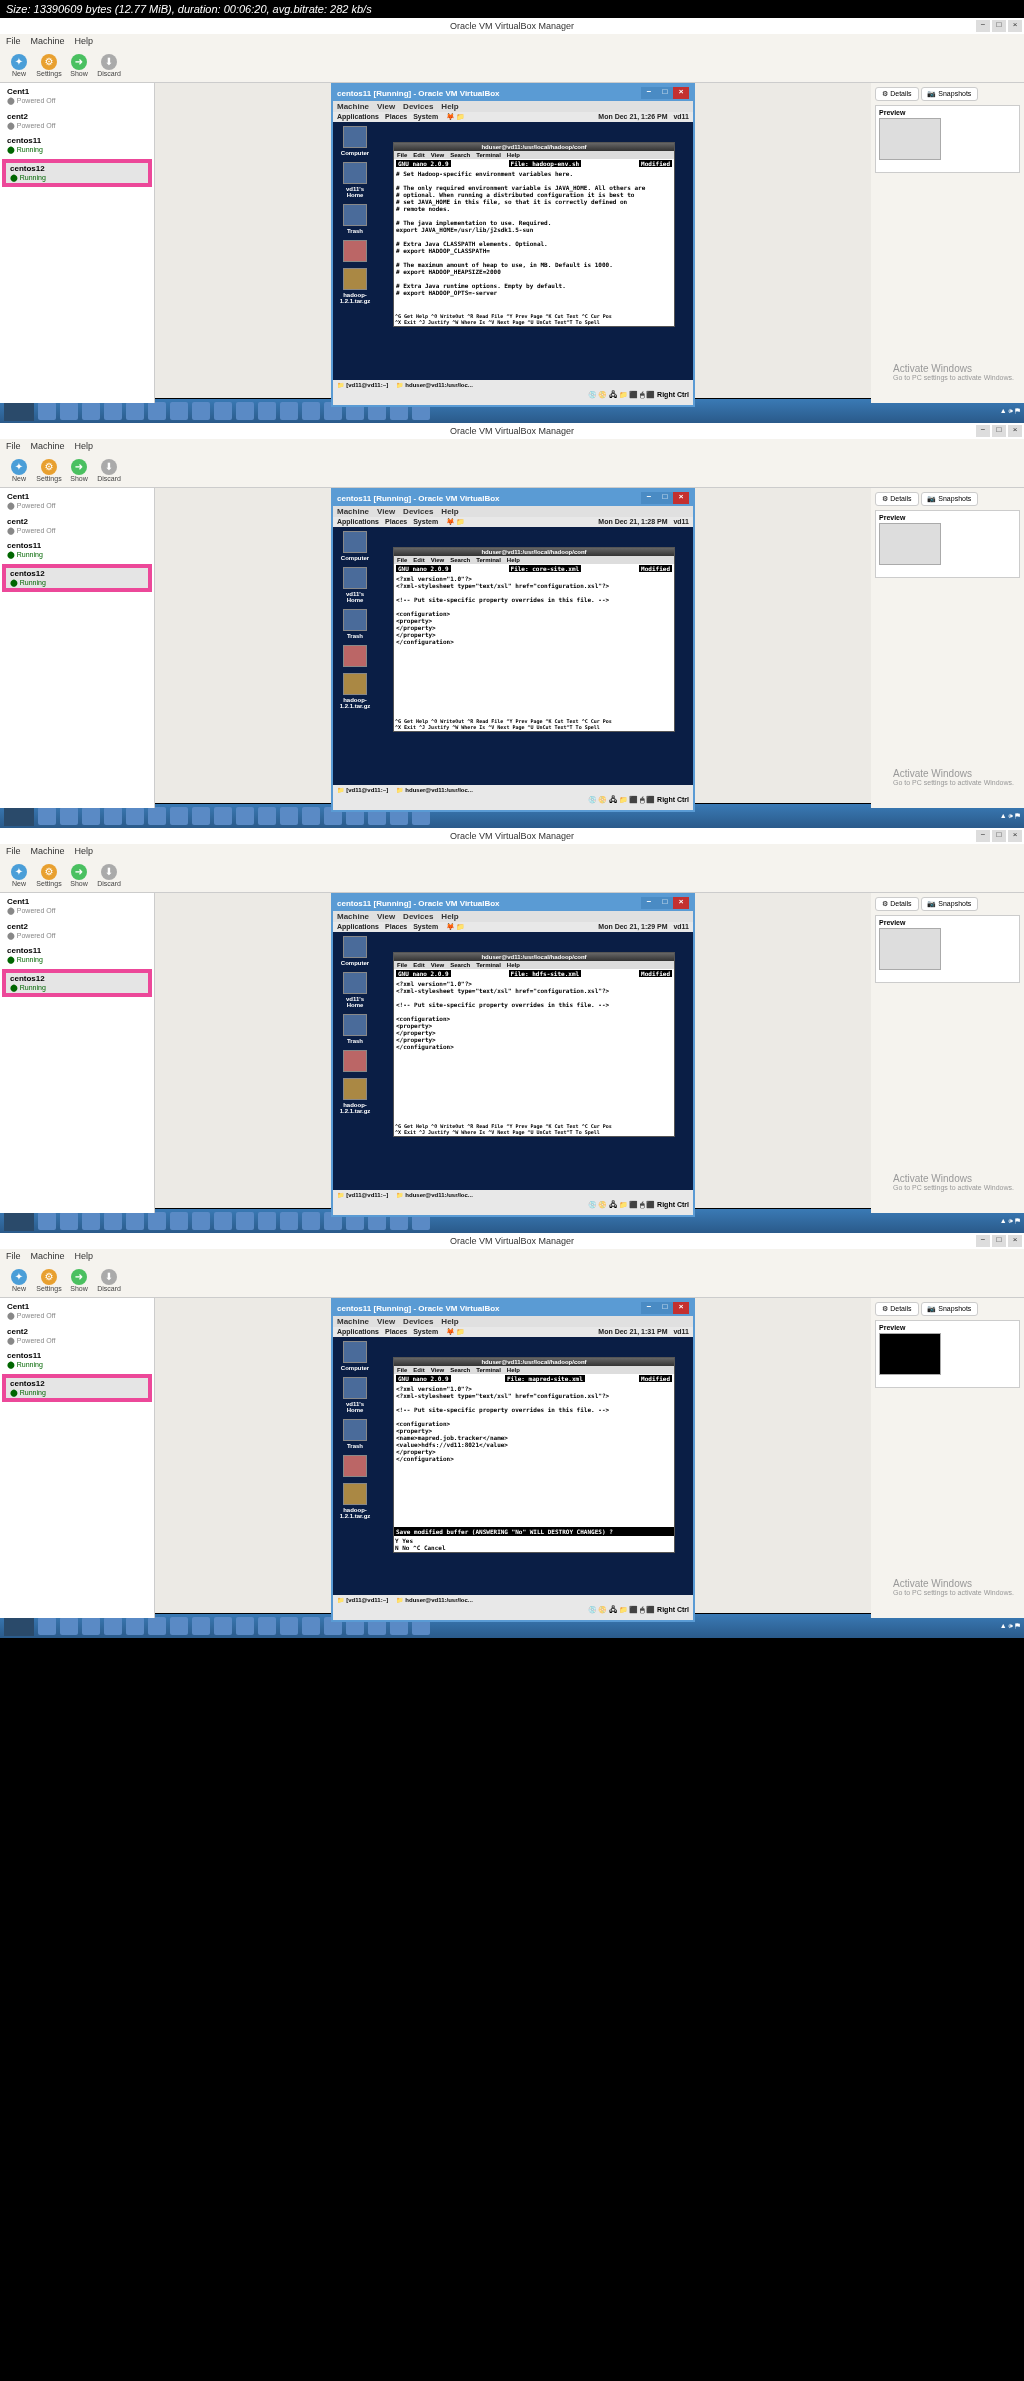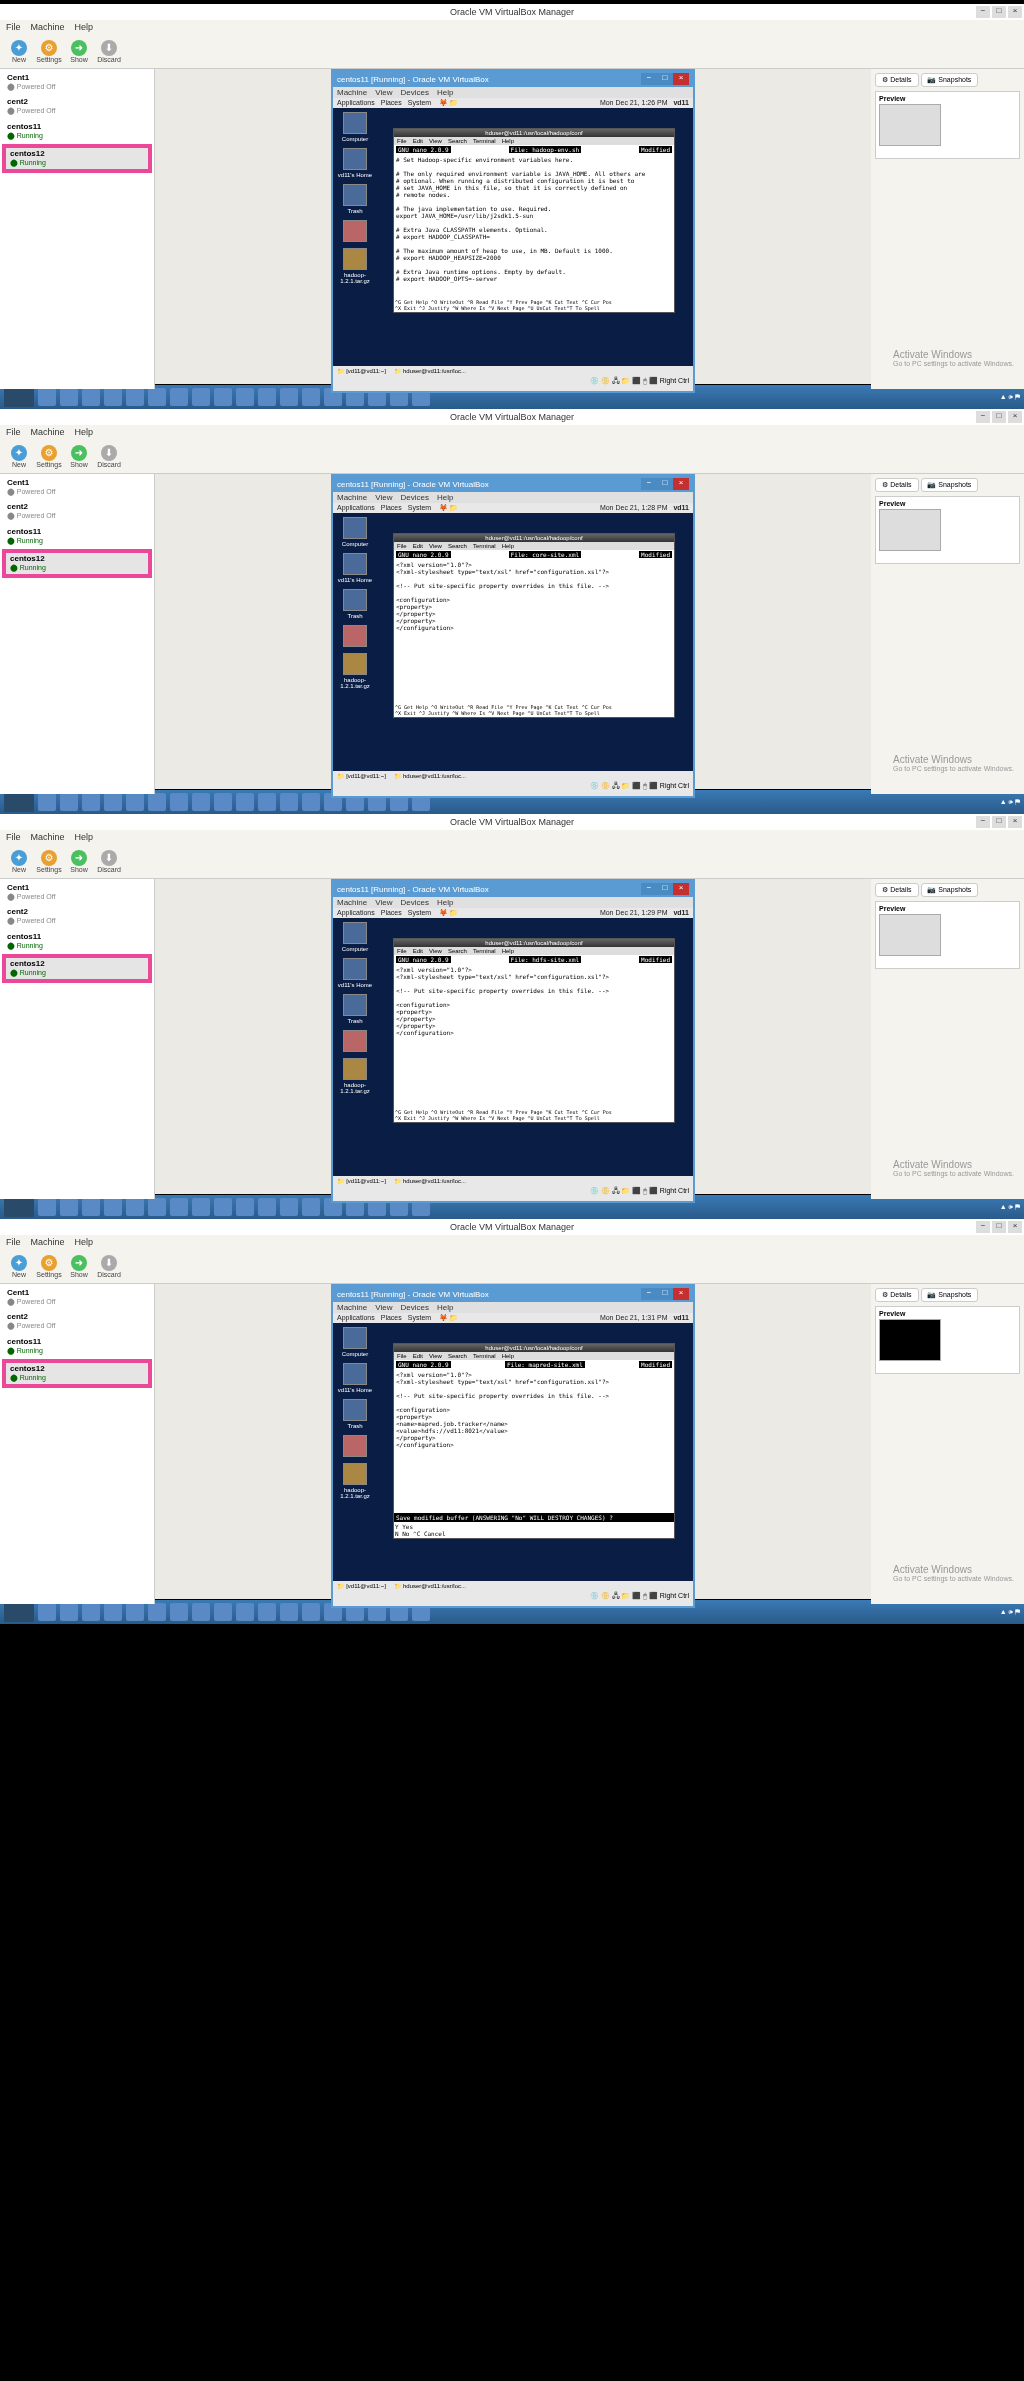--- a/index.html
+++ b/index.html
@@ -111,20 +111,21 @@
 }
 .vm-item .sub.off {
   color: #888;
 }
 .guest-area {
   flex: 1;
   display: flex;
   justify-content: center;
   align-items: flex-start;
   padding-top: 0;
+  font-weight: bold;
 }
 .guest-window {
   width: 360px;
   background: #1a2f5a;
   border: 2px solid #5a9bd4;
 }
 .guest-title {
   background: #5a9bd4;
   color: #fff;
   font-size: 8px;
@@ -319,20 +320,21 @@
   font-size: 6px;
   font-family: monospace;
   padding: 1px 2px;
 }
 .save-opts { background: #fff; color: #000; font-size: 6px; padding: 1px; font-family: monospace; }
 </style>
 </head>
 <body>
 
 <div class="metadata">
+  <div>Size: 13390609 bytes (12.77 MiB), duration: 00:06:20, avg.bitrate: 282 kb/s</div>
 </div>
 
 <div id="shots">
 
   <div class="shot">
     <div class="vm-titlebar">
       <span>Oracle VM VirtualBox Manager</span>
       <div class="controls">
           <span>−</span>
           <span>□</span>

